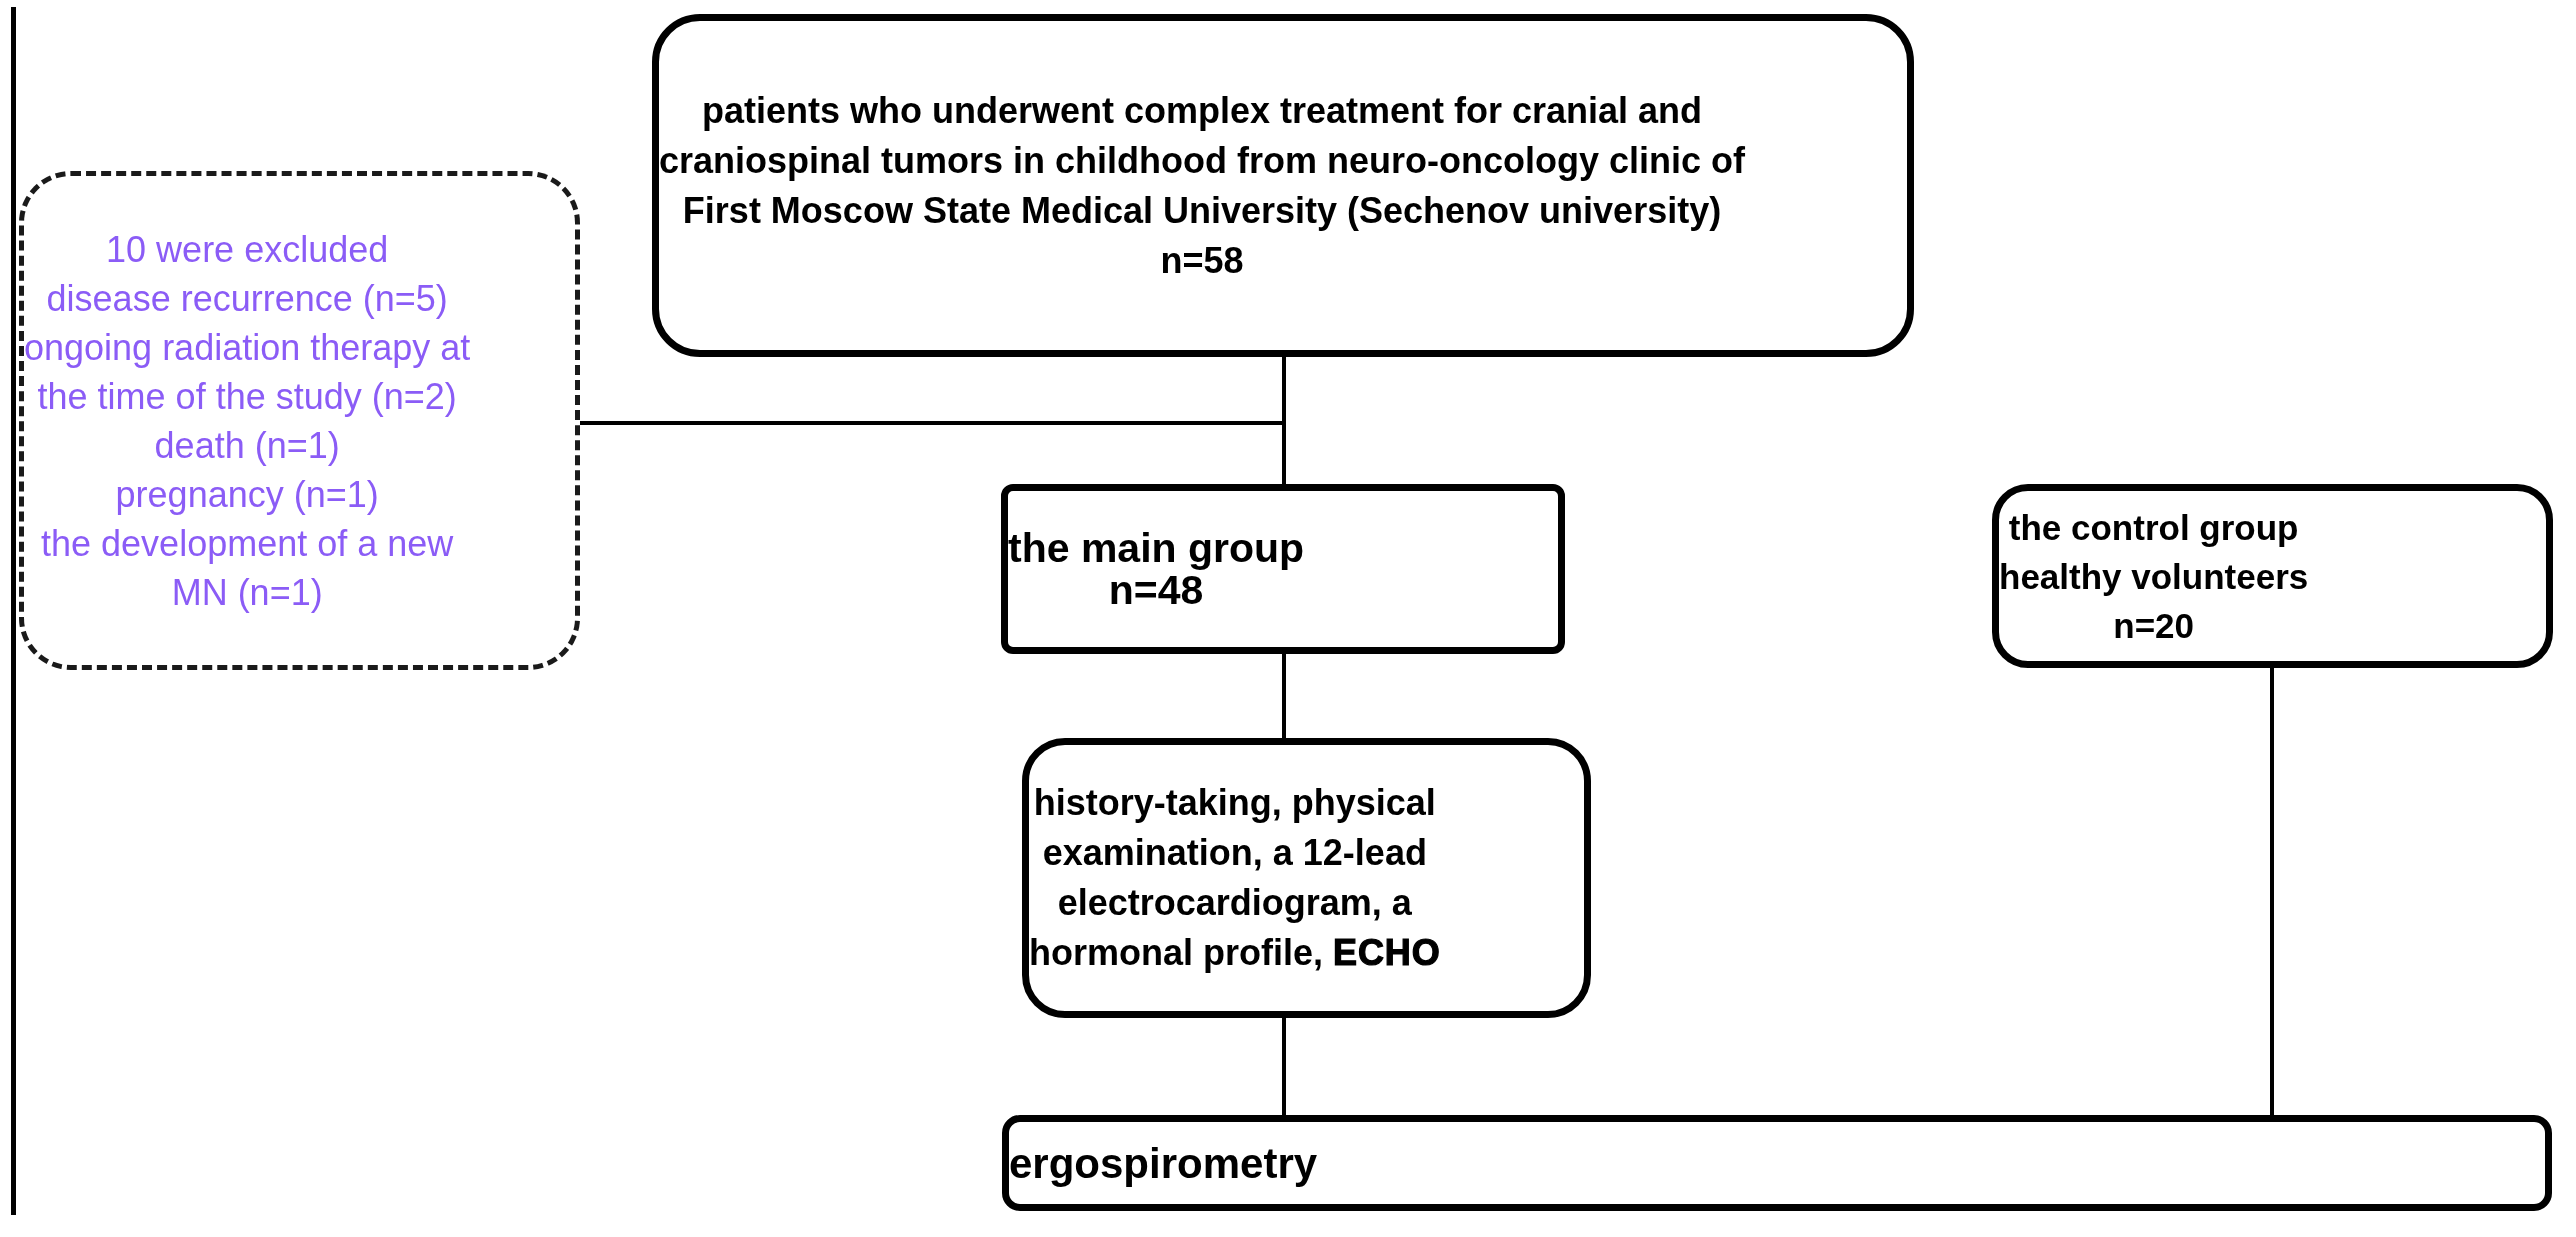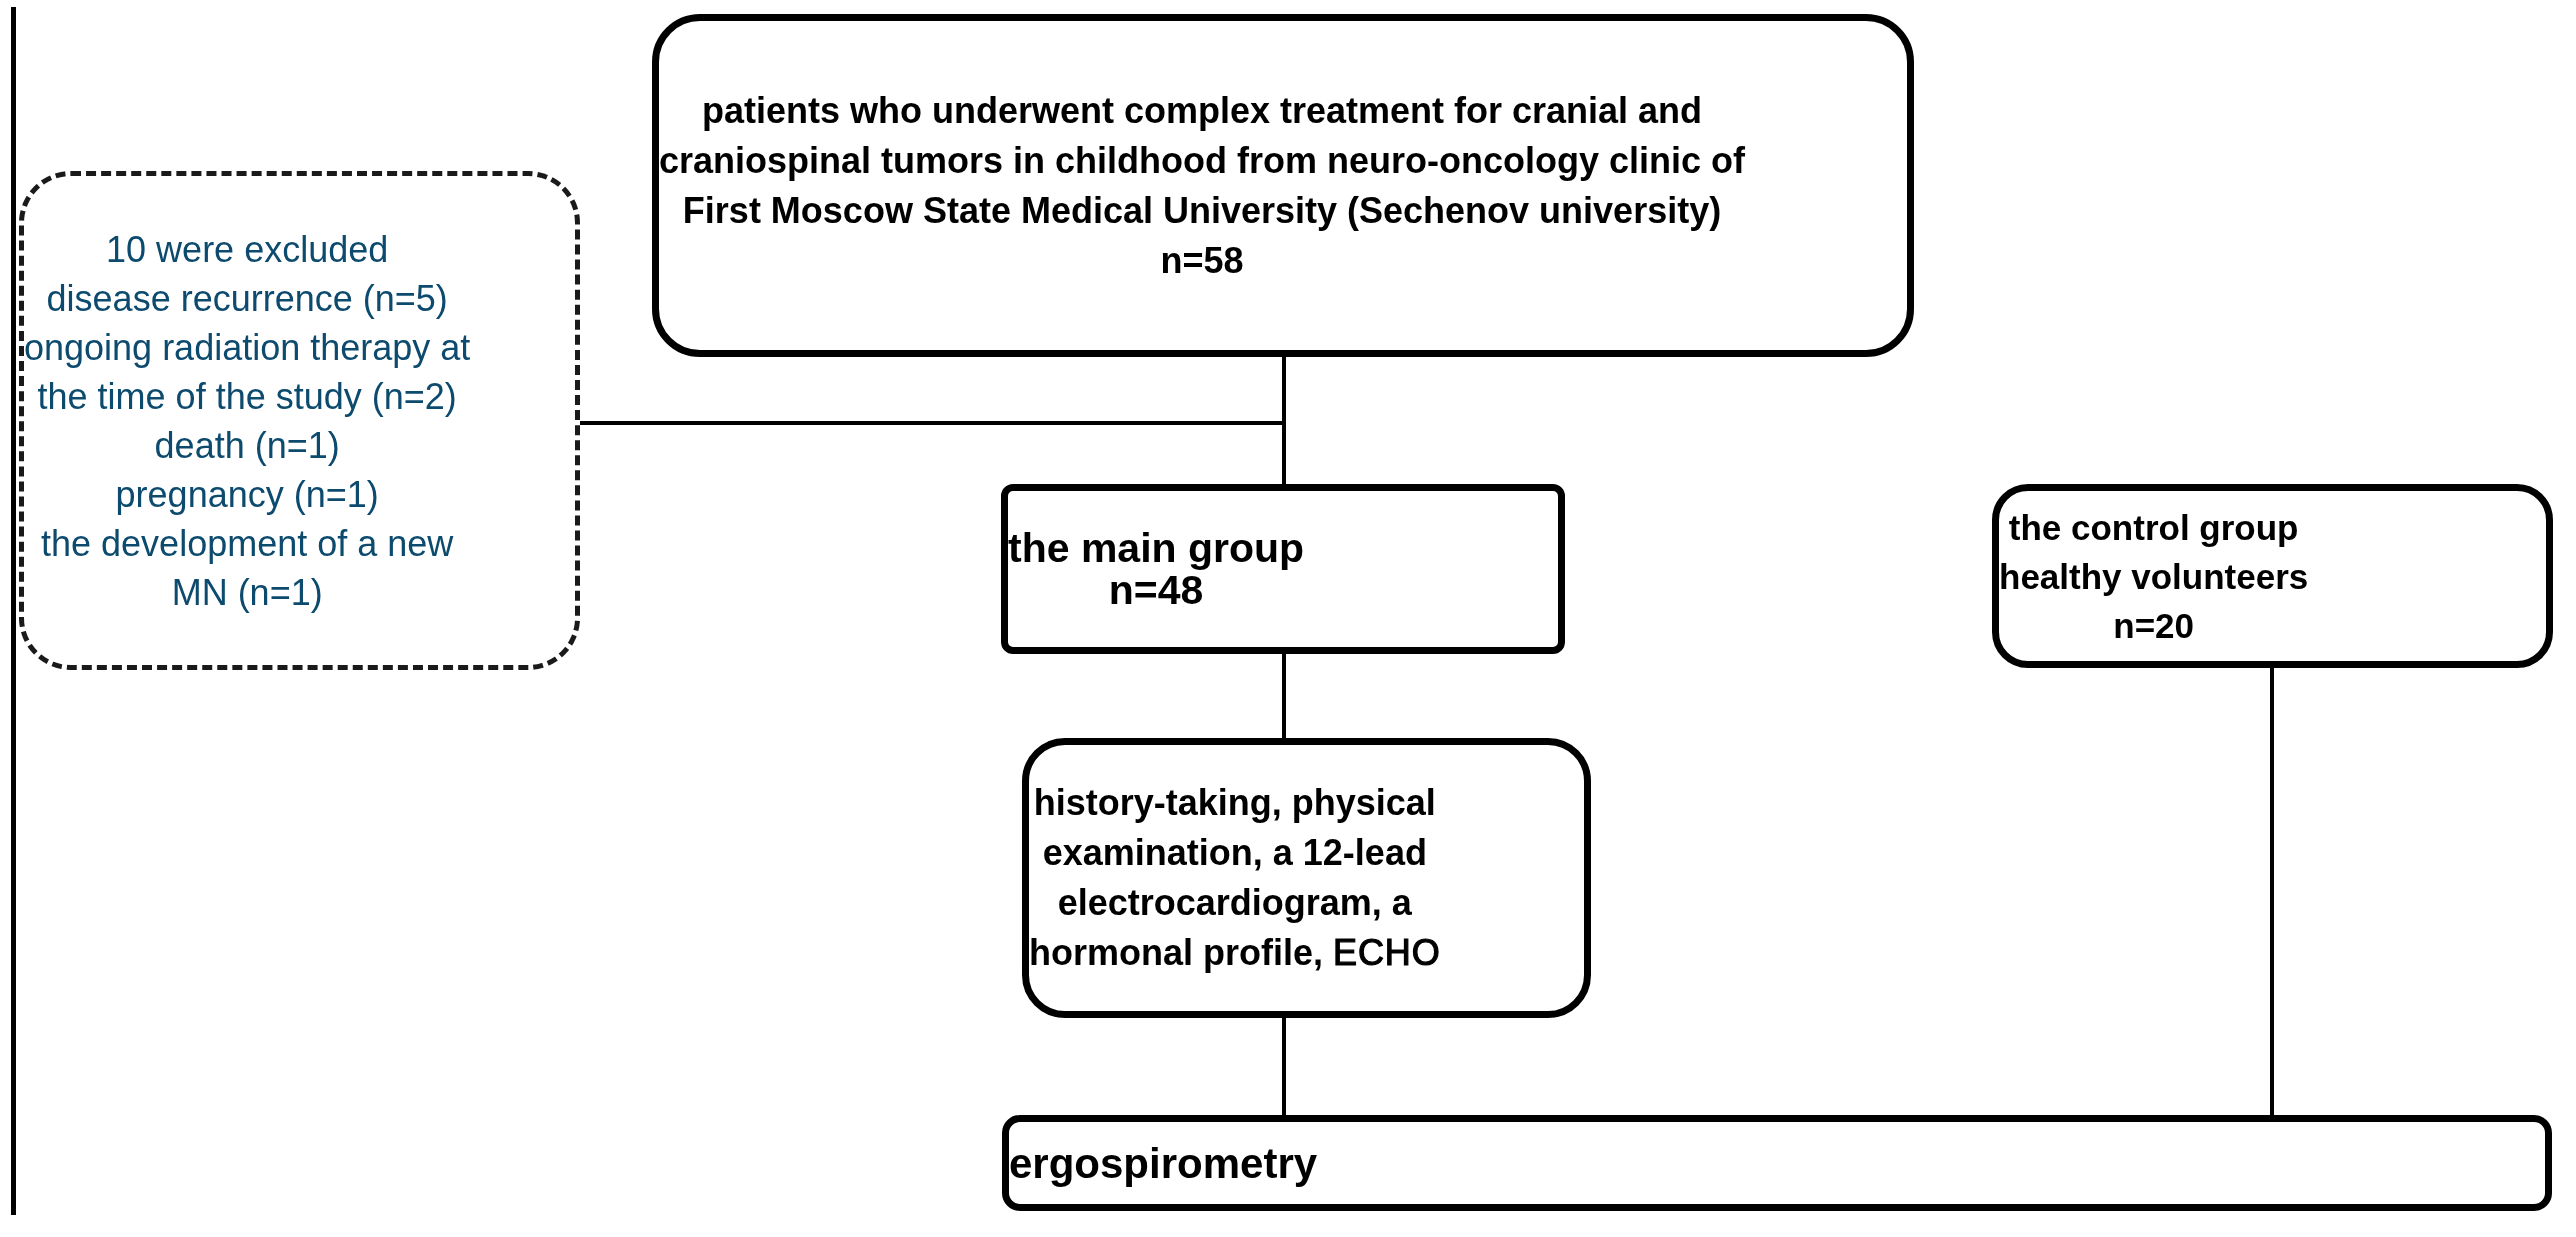--- a/index.html
+++ b/index.html
@@ -30,21 +30,21 @@
   .box-source {
     left: 652px; top: 14px; width: 1262px; height: 343px;
     border-radius: 48px;
     font-size: 36px; line-height: 50px; font-weight: bold;
   }
   .box-excluded {
     left: 19px; top: 171px; width: 561px; height: 499px;
     border: 5.2px dashed #1a1a1a;
     border-radius: 52px;
     font-size: 36px; line-height: 49px;
-    color: #0c4a6e;
+    color: #8b5cf6;
     font-weight: normal;
   }
   .box-main {
     left: 1001px; top: 484px; width: 564px; height: 170px;
     border-radius: 12px;
     font-size: 41px; line-height: 42px; font-weight: bold;
   }
   .box-control {
     left: 1992px; top: 484px; width: 561px; height: 184px;
     border-radius: 36px;
@@ -54,21 +54,21 @@
     left: 1001px; top: 738px; width: 569px; height: 280px;
     border-radius: 43px;
     font-size: 36px; line-height: 50px; font-weight: bold; margin-left: 21px;
   }
   .box-ergo {
     left: 1002px; top: 1115px; width: 1550px; height: 96px;
     border-radius: 18px;
     font-size: 42px; line-height: 43px; font-weight: bold;
   }
   .echo {
-    font-weight: normal;
+    font-weight: bold;
     -webkit-text-stroke: 1.2px #000000;
     letter-spacing: 0.9px;
   }
   .connector {
     position: absolute;
     background: #000000;
   }
   .conn-left-border { left: 11.3px;  top: 7px;    width: 4.3px;   height: 1208px; }
   .conn-v1          { left: 1282px; top: 355px; width: 3.5px;   height: 132px; }
   .conn-h1          { left: 577px;  top: 421px; width: 708px; height: 3.5px; }

